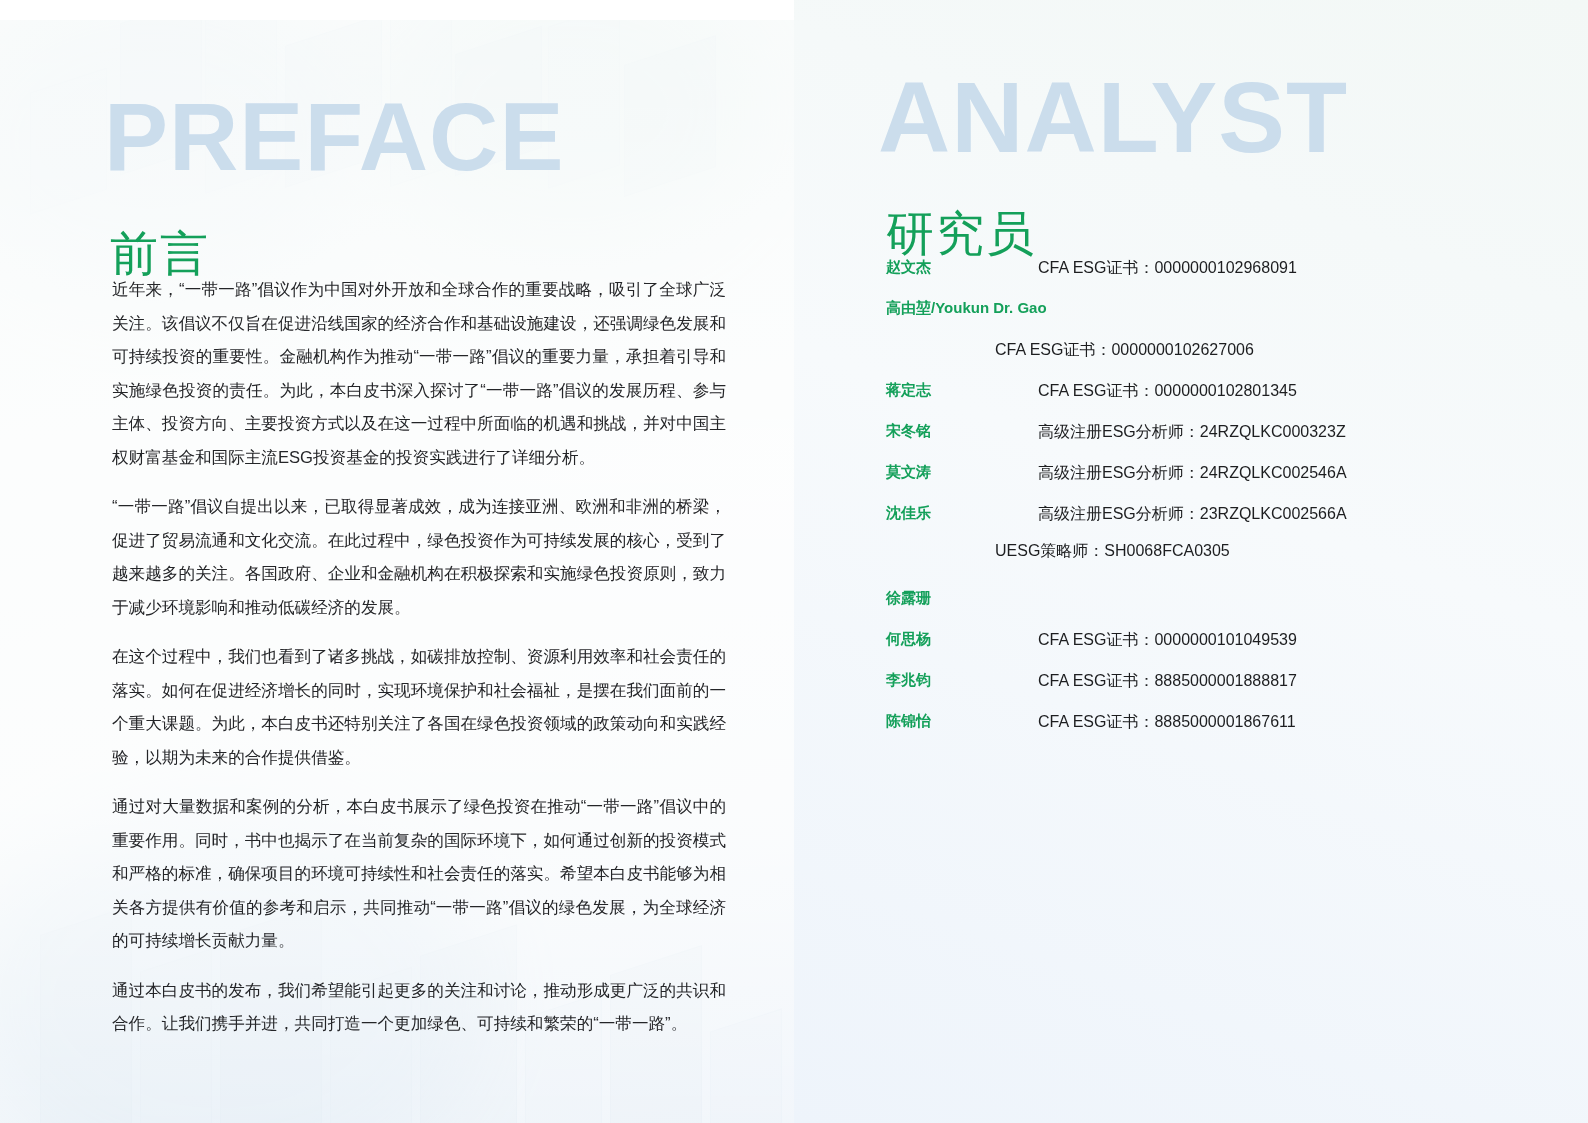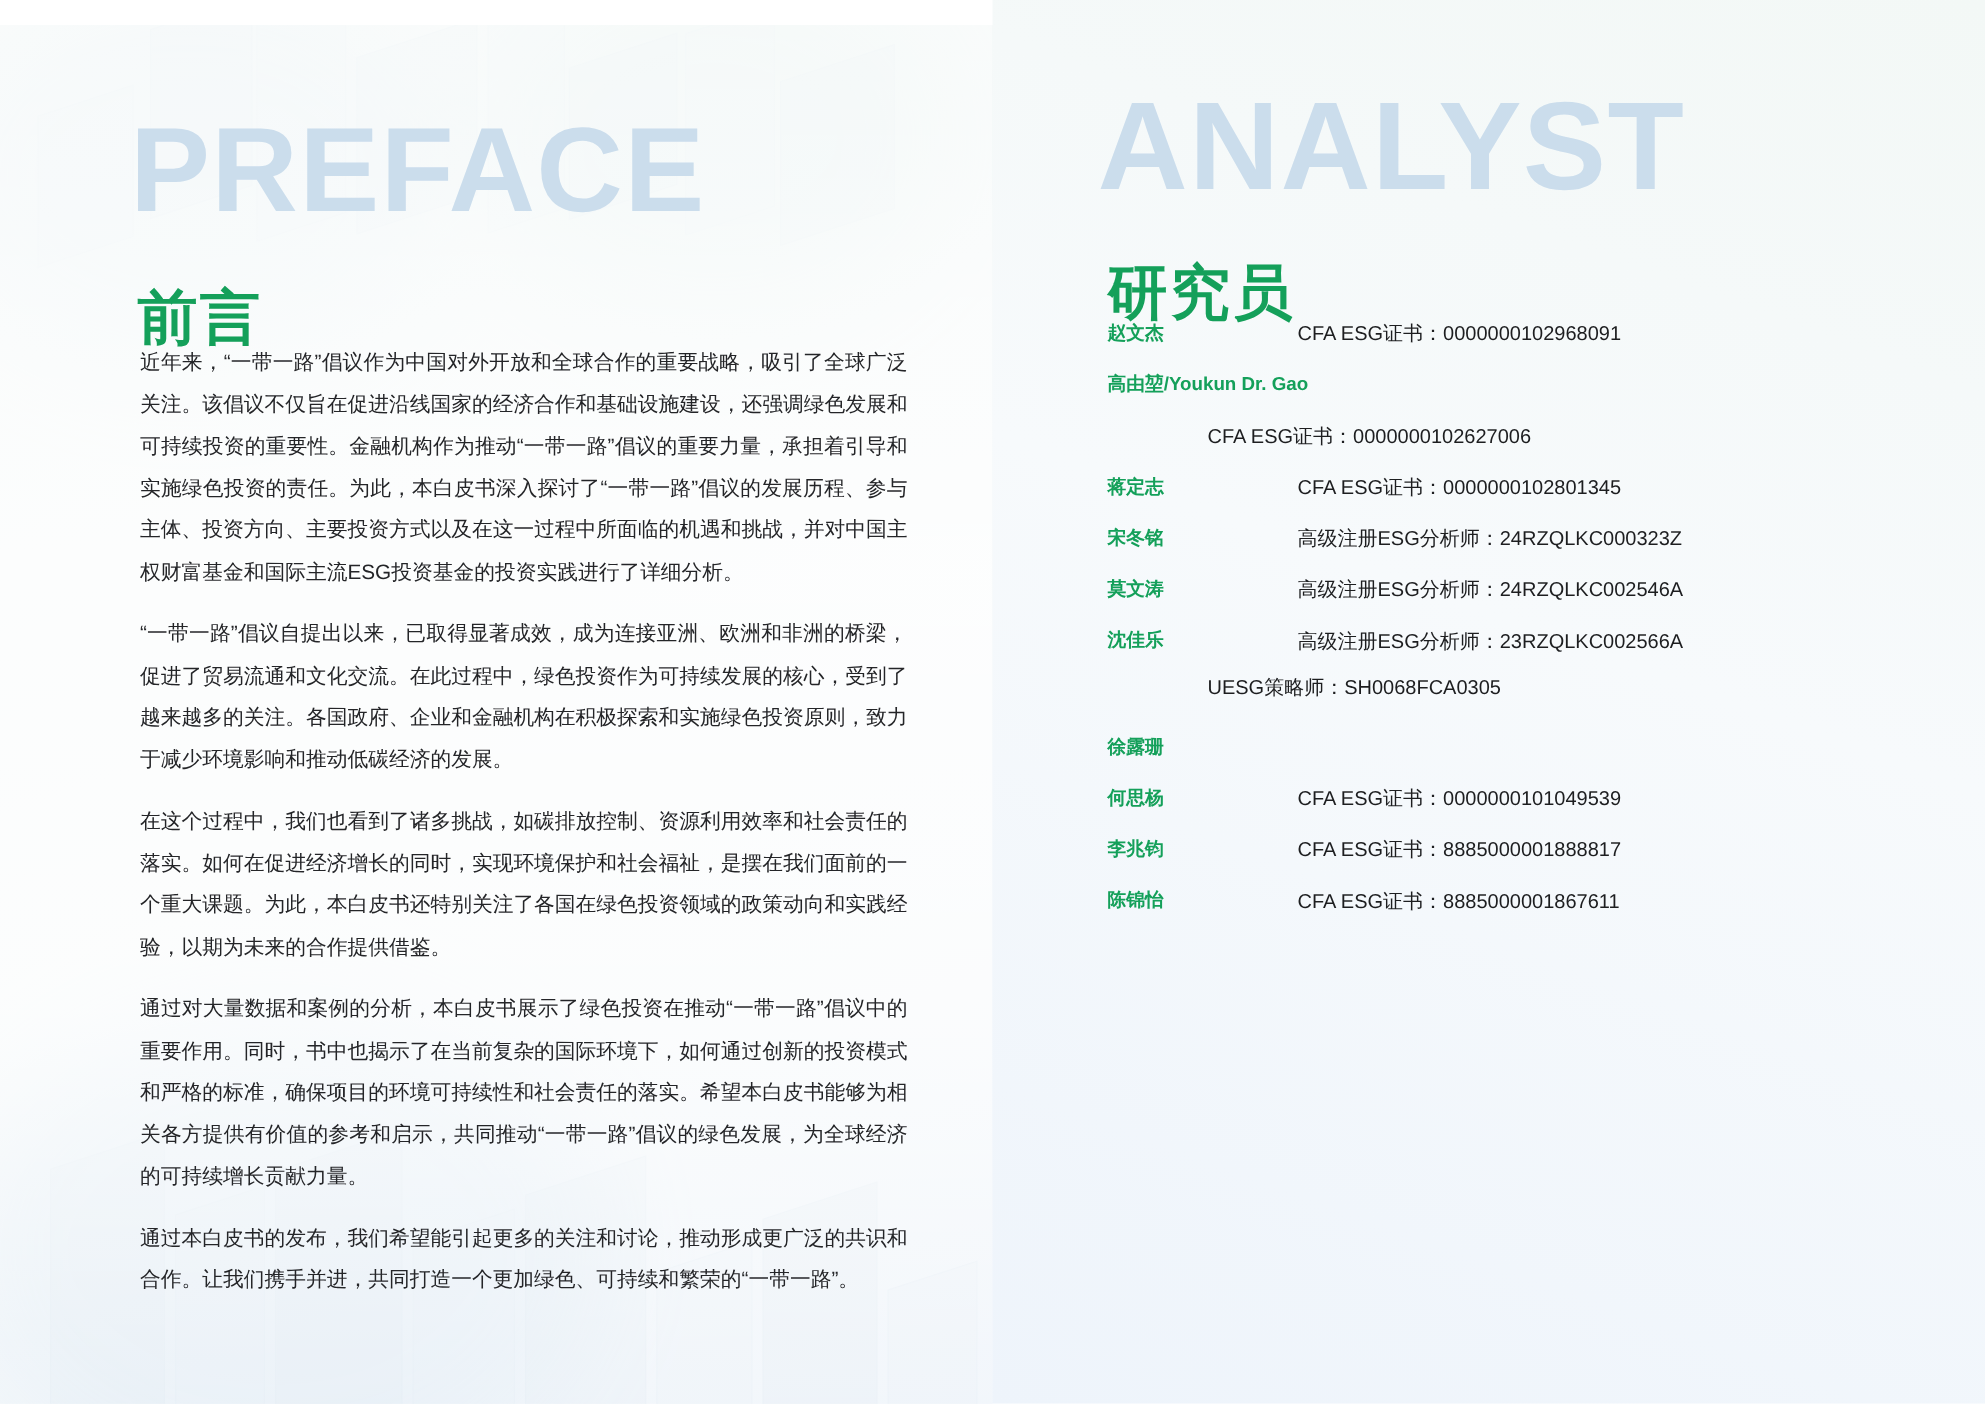--- a/index.html
+++ b/index.html
@@ -66,21 +66,21 @@
   }
   .left-page .ghost-title {
     left: 104px;
     top: 62px;
     font-size: 96px;
   }
 
   .cn-heading {
     position: absolute;
     color: #14a05a;
-    font-weight: bold;
+    font-weight: normal;
     letter-spacing: 2px;
   }
   .left-page .cn-heading {
     left: 110px;
     top: 170px;
     font-size: 48px;
   }
 
   .body-copy {
     position: absolute;
@@ -142,21 +142,21 @@
     width: auto;
     flex: 0 0 auto;
   }
   .analyst-cred {
     color: #1d1e20;
     font-size: 16px;
     line-height: 1.5;
     white-space: nowrap;
   }
   .analyst-row.cred-only .analyst-cred {
-    margin-left: 80px;
+    margin-left: 109px;
   }
   .analyst-row.extra-cred {
     margin-top: -4px;
     margin-bottom: 20px;
   }
 </style>
 </head>
 <body>
 
 <div class="page">

